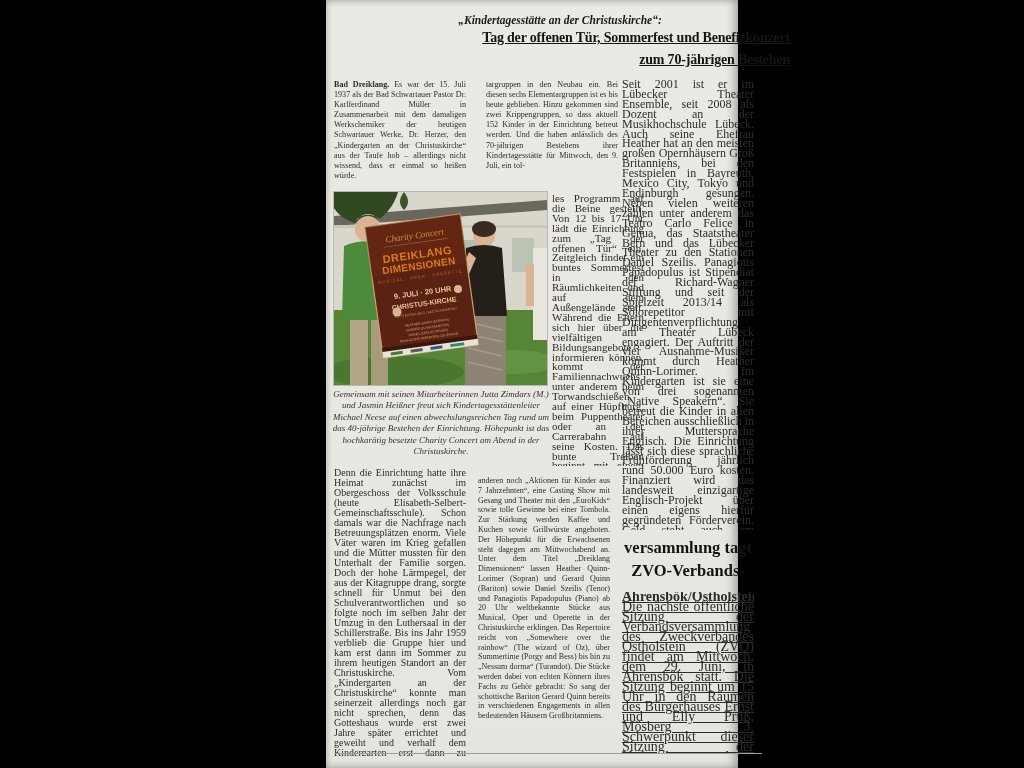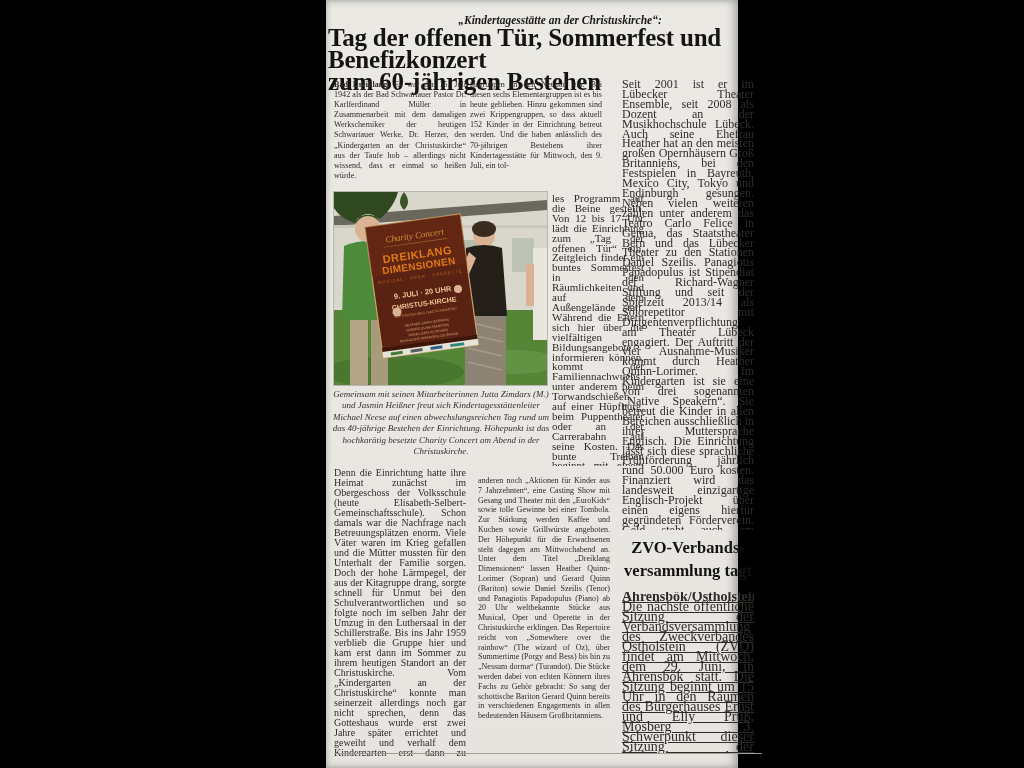--- a/index.html
+++ b/index.html
@@ -3,30 +3,30 @@
 <meta charset="utf-8">
 <style>
   html,body{margin:0;padding:0;background:#000;}
   .stage{position:relative;width:1024px;height:768px;background:#000;overflow:hidden;
          font-family:"Liberation Serif", serif;}
   .paper{position:absolute;left:280px;top:0;width:412px;height:768px;
          background:linear-gradient(180deg,#ebe9e4 0%,#e9e7e2 55%,#e6e4df 100%);
          box-shadow:inset -4px 0 8px rgba(0,0,0,.28), inset 2px 0 5px rgba(0,0,0,.12);margin-left:46px;}
   .kicker{position:absolute;top:14px;left:8px;width:452px;text-align:center;
           font-style:italic;font-weight:bold;font-size:11.5px;color:#1b1a18;}
-  .headline{position:absolute;top:27px;left:2px;width:462px;margin:0;text-align:left;
-            font-size:25px;line-height:22px;font-weight:bold;color:#151413;letter-spacing:-.2px;}
+  .headline{position:absolute;top:27px;left:2px;width:462px;margin:0;text-align:right;
+            font-size:14px;line-height:22px;font-weight:bold;color:#151413;letter-spacing:-.2px;text-decoration:underline;}
   .headline span{display:block;}
   .col{position:absolute;font-size:8.1px;line-height:10.1px;text-align:justify;
        color:#2e2c29;overflow:hidden;}
   .col p{margin:0;}
   .leadin{font-weight:bold;}
   .col1-p1{top:80px;left:8px;width:132px;height:112px;}
   .col1-cont{top:468px;left:8px;width:132px;height:288px;font-size:10px;line-height:10px;}
-  .col2-top{top:80px;left:144px;width:132px;height:112px;}
+  .col2-top{top:80px;left:160px;width:132px;height:112px;}
   .col2-mid{top:194px;left:226px;width:92px;height:272px;font-size:11px;line-height:9.9px;}
   .col2-bottom{top:476px;left:152px;width:132px;height:288px;font-size:8px;line-height:9.8px;}
   .col3{top:80px;left:296px;width:132px;height:450px;font-size:12px;line-height:9.9px;}
   .photo{position:absolute;top:192px;left:8px;width:213px;height:193px;
          box-shadow:0 0 0 1px rgba(90,90,80,.35);}
   .caption{position:absolute;top:389px;left:2px;width:226px;text-align:center;
            font-style:italic;font-size:9px;line-height:11.4px;color:#343230;}
   .zvo-head{position:absolute;top:536px;left:290px;width:144px;margin:0;text-align:center;
             font-size:16.5px;line-height:23px;font-weight:bold;color:#14131\1;color:#141311;}
   .zvo-head span{display:block;}
@@ -36,25 +36,25 @@
 </head>
 <body>
 
 <div class="stage">
   <div class="paper">
 
     <div class="kicker">„Kindertagesstätte an der Christuskirche“:</div>
 
     <h1 class="headline">
         <span>Tag der offenen Tür, Sommerfest und Benefizkonzert</span>
-        <span>zum 60-jährigen Bestehen</span>
+        <span>zum 70-jährigen Bestehen</span>
       </h1>
 
     <div class="col col1-p1">
-      <p><span class="leadin">Bad Dreiklang.</span> <span>Es war der 15. Juli 1942 als der Bad Schwartauer Pastor Dr. Karlferdinand Müller in Zusammenarbeit mit dem damaligen Werkschemiker der heutigen Schwartauer Werke, Dr. Herzer, den „Kindergarten an der Christuskirche“ aus der Taufe hob – allerdings nicht wissend, dass er einmal so heißen würde.</span></p>
+      <p><span class="leadin">Bad Dreiklang.</span> <span>Es war der 15. Juli 1937 als der Bad Schwartauer Pastor Dr. Karlferdinand Müller in Zusammenarbeit mit dem damaligen Werkschemiker der heutigen Schwartauer Werke, Dr. Herzer, den „Kindergarten an der Christuskirche“ aus der Taufe hob – allerdings nicht wissend, dass er einmal so heißen würde.</span></p>
     </div>
 
     <div class="photo">
       <svg viewBox="0 0 213 193" width="213" height="193" role="img">
 
         <rect x="0" y="0" width="213" height="132" fill="#d9d7cb"></rect>
         <polygon points="0,24 213,8 213,18 0,34" fill="#6a675d"></polygon>
         <rect x="0" y="33" width="213" height="3" fill="#c9c7bb"></rect>
         <rect x="120" y="48" width="26" height="30" fill="#b5bcae"></rect>
         <rect x="178" y="46" width="22" height="34" fill="#bcc2b4"></rect>
@@ -126,22 +126,22 @@
 
     <div class="col col2-bottom">
       <p>anderen noch „Aktionen für Kinder aus 7 Jahrzehnten“, eine Casting Show mit Gesang und Theater mit den „EuroKids“ sowie tolle Gewinne bei einer Tombola. Zur Stärkung werden Kaffee und Kuchen sowie Grillwürste angeboten. Der Höhepunkt für die Erwachsenen steht dagegen am Mittwochabend an. Unter dem Titel „Dreiklang Dimensionen“ lassen Heather Quinn-Lorimer (Sopran) und Gerard Quinn (Bariton) sowie Daniel Szeilis (Tenor) und Panagiotis Papadopulus (Piano) ab 20 Uhr weltbekannte Stücke aus Musical, Oper und Operette in der Christuskirche erklingen. Das Repertoire reicht von „Somewhere over the rainbow“ (The wizard of Oz), über Summertime (Porgy and Bess) bis hin zu „Nessum dorma“ (Turandot). Die Stücke werden dabei von echten Könnern ihres Fachs zu Gehör gebracht: So sang der schottische Bariton Gerard Quinn bereits in verschiedenen Engagements in allen bedeutenden Häusern Großbritanniens.</p>
     </div>
 
     <div class="col col3">
       <p>Seit 2001 ist er im Lübecker Theater Ensemble, seit 2008 als Dozent an der Musikhochschule Lübeck. Auch seine Ehefrau Heather hat an den meisten großen Opernhäusern Groß Britanniens, bei den Festspielen in Bayreuth, Mexico City, Tokyo und Endinburgh gesungen. Neben vielen weiteren zählen unter anderem das Teatro Carlo Felice in Genua, das Staatstheater Bern und das Lübecker Theater zu den Stationen Daniel Szeilis. Panagiotis Papadopulus ist Stipendiat der Richard-Wagner Stiftung und seit der Spielzeit 2013/14 als Solorepetitor mit Dirigentenverpflichtung am Theater Lübeck engagiert. Der Auftritt der vier Ausnahme-Musiker kommt durch Heather Quinn-Lorimer. Im Kindergarten ist sie eine von drei sogenannten „Native Speakern“. Sie betreut die Kinder in allen Bereichen ausschließlich in ihrer Muttersprache Englisch. Die Einrichtung lässt sich diese sprachliche Frühförderung jährlich rund 50.000 Euro kosten. Finanziert wird das landesweit einzigartige Englisch-Projekt über einen eigens hierfür gegründeten Förderverein. Geld steht auch am Mittwochabend im Mittelpunkt. Allerdings ausschließlich für den guten Zweck. Die Veranstaltung in der Christuskirche ist ein Charity Concert zugunsten der „Leben(T)räume Bad Schwartau e.V.“ und der „Klinik Clowns Lübeck e.V.“. Der Eintritt kostet 20 Euro. Karten gibt es im Vorverkauf im Kirchenbüro und in der Kindertagesstätte sowie bei „Heikes Teewiese“ und in den Klindwort-Apotheken in Bad Schwartau.</p>
     </div>
 
     <h2 class="zvo-head">
+        <span>versammlung tagt</span>
         <span>ZVO-Verbands-</span>
-        <span>versammlung tagt</span>
       </h2>
 
     <div class="col zvo-body">
       <p><span class="leadin">Ahrensbök/Ostholstein.</span> <span>Die nächste öffentliche Sitzung der Verbandsversammlung des Zweckverbandes Ostholstein (ZVO) findet am Mittwoch, dem 29. Juni, in Ahrensbök statt. Die Sitzung beginnt um 15 Uhr in den Räumen des Bürgerhauses Ernst und Elly Prüß, Mösberg 3. Schwerpunkt dieser Sitzung der Verbandsversammlung sind Beratungen zum Jahresabschluss 2015. Zu Beginn der Sitzung ist eine öffentliche Einwohnerfragestunde vorgesehen. Die Tagesordnung ist zu finden unter www.zvo.com/amtliche-bekanntmachungen.</span></p>
     </div>
 
     <div class="bottom-rule"></div>
 
   </div>
 </div>

